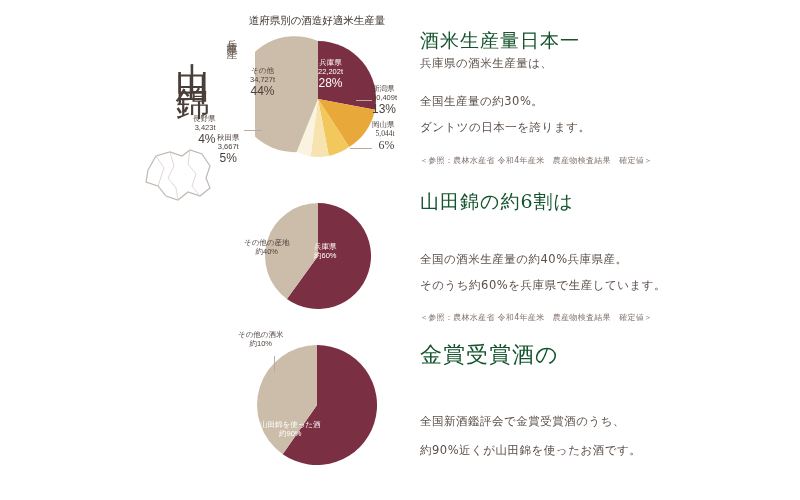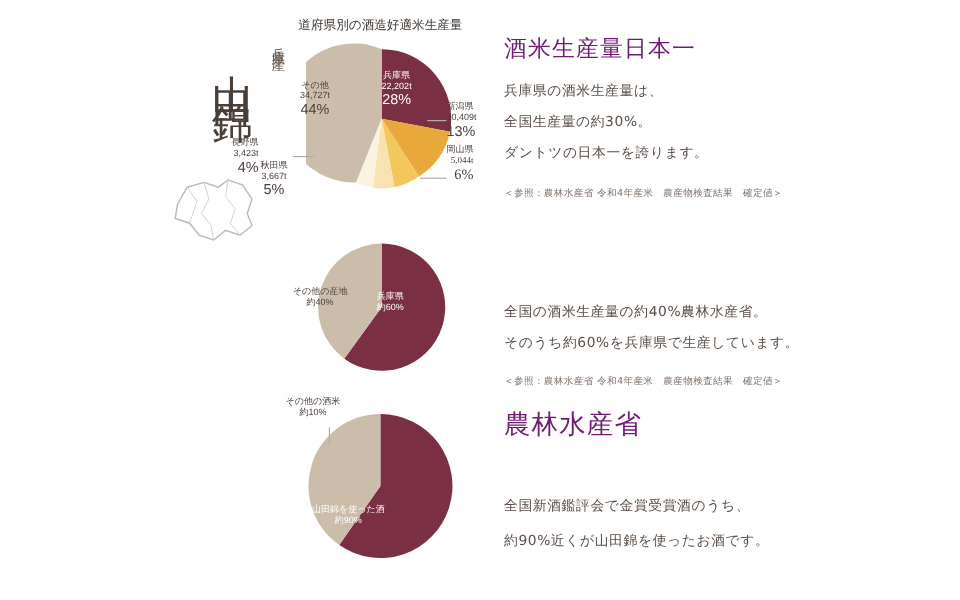--- a/index.html
+++ b/index.html
@@ -85,39 +85,39 @@
   
   .leader {
     position: absolute;
     background: #b9aaa2;
   }
 
   
   .rtext { position: absolute; left: 420px; }
   .head {
     font-family: "DejaVu Serif", serif;
-    color: #701a75;
+    color: #14532d;
     letter-spacing: 1px;
   }
   .body-line {
     font-size: 11.5px;
     color: #5a4e47;
     letter-spacing: 0.5px;
     margin-bottom: 9px;
     font-family: "DejaVu Sans", sans-serif;
   }
   .src {
     font-size: 8px;
     color: #7e7068;
     letter-spacing: 0.3px;
     font-family: "DejaVu Sans", sans-serif;
   }
 
   #sec1-head { top: 28px;  font-size: 19px; }
-  #sec1-b1   { top: 68px;  }
+  #sec1-b1   { top: 56px;  }
   #sec1-b2   { top: 94px;  }
   #sec1-b3   { top: 120px; }
   #sec1-src  { top: 155px; }
 
   #sec2-head { top: 188px; font-size: 19px; line-height: 1.45; }
   #sec2-b1   { top: 252px; }
   #sec2-b2   { top: 278px; }
   #sec2-src  { top: 312px; }
 
   #sec3-head { top: 338px; font-size: 22px; line-height: 1.5; }
@@ -238,22 +238,23 @@
   <div class="leader" style="left:52px; top:38px; width:1px; height:16px;"></div>
 </div>
 
 <div class="rtext head" id="sec1-head">酒米生産量日本一</div>
 <div class="rtext body-line" id="sec1-b1">兵庫県の酒米生産量は、</div>
 <div class="rtext body-line" id="sec1-b2">全国生産量の約30%。</div>
 <div class="rtext body-line" id="sec1-b3">ダントツの日本一を誇ります。</div>
 <div class="rtext src" id="sec1-src">＜参照：農林水産省 令和4年産米　農産物検査結果　確定値＞</div>
 
 <div class="rtext head" id="sec2-head">
-</div>
-<div class="rtext body-line" id="sec2-b1">全国の酒米生産量の約40%農林水産省。</div>
+  <div>山田錦の約6割は</div>
+</div>
+<div class="rtext body-line" id="sec2-b1">全国の酒米生産量の約40%兵庫県産。</div>
 <div class="rtext body-line" id="sec2-b2">そのうち約60%を兵庫県で生産しています。</div>
 <div class="rtext src" id="sec2-src">＜参照：農林水産省 令和4年産米　農産物検査結果　確定値＞</div>
 
 <div class="rtext head" id="sec3-head">
-  <div>農林水産省</div>
+  <div>金賞受賞酒の</div>
 </div>
 <div class="rtext body-line" id="sec3-b1">全国新酒鑑評会で金賞受賞酒のうち、</div>
 <div class="rtext body-line" id="sec3-b2">約90%近くが山田錦を使ったお酒です。</div>
 
 </body></html>

